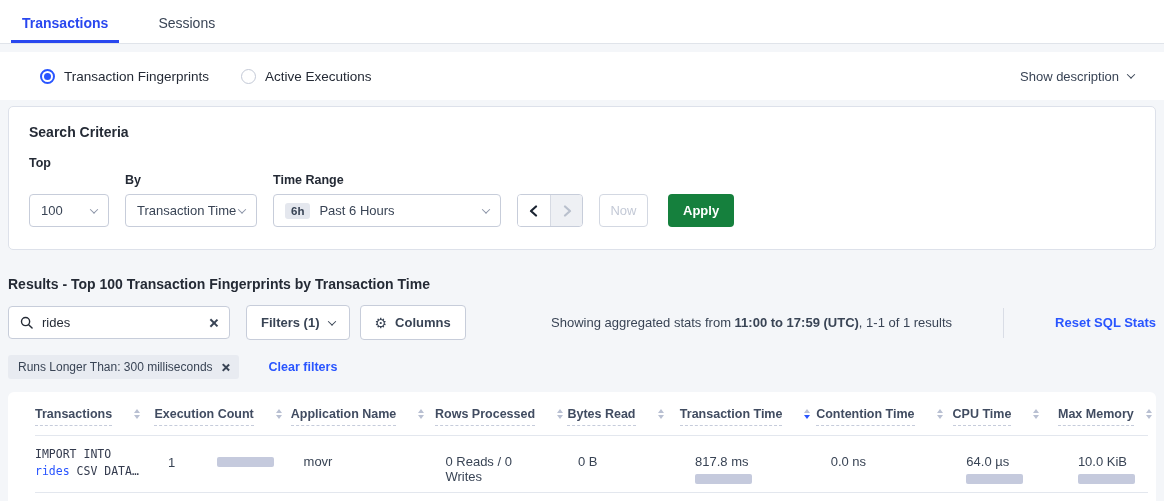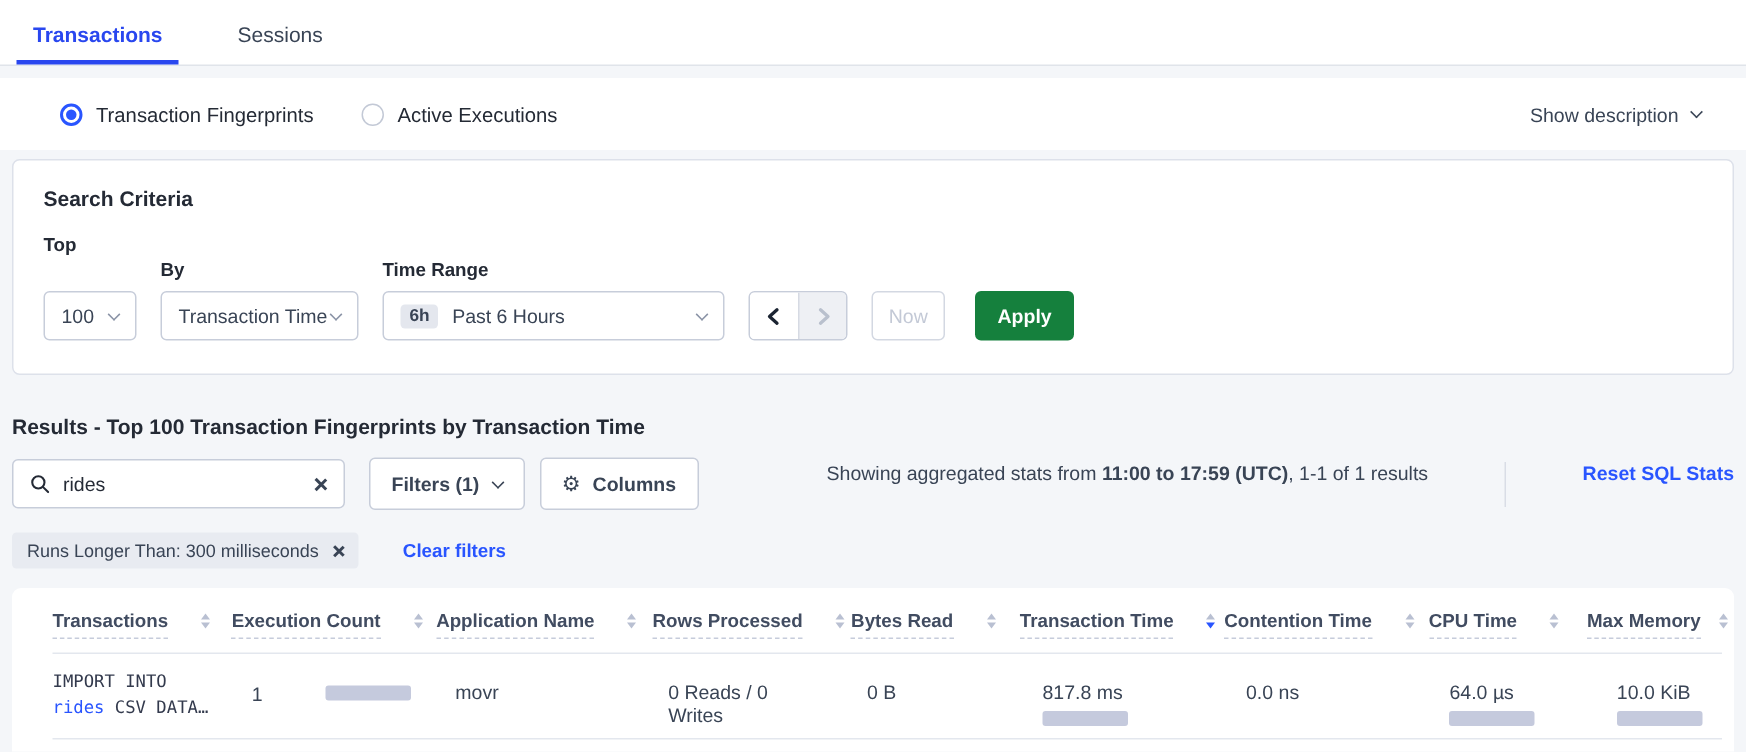--- a/index.html
+++ b/index.html
@@ -36,21 +36,21 @@
   
   .criteria-card { background:#fff; border:1px solid #dde1ea; border-radius:5px; margin:6px 8px 0;
                    padding:17px 20px 22px; }
   .criteria-title { font-size:14px; font-weight:700; color:#242a35; }
   .criteria-controls { display:flex; align-items:flex-end; margin-top:16px; }
   .field { margin-right:16px; }
   .field-label { font-size:12.5px; font-weight:700; color:#242a35; margin-bottom:7px; }
   .select { height:33px; border:1px solid #c7cdda; border-radius:4px; background:#fff;
             display:flex; align-items:center; padding:0 11px; font-size:13px; color:#394455; cursor:pointer; }
   .select .chev { margin-left:auto; color:#8a93a6; }
-  .w-top { width:62px;margin-top:24px; } .w-by { width:132px; } .w-time { width:228px; }
+  .w-top { width:80px;margin-top:24px; } .w-by { width:132px; } .w-time { width:228px; }
   .badge6h { background:#e4e7ee; border-radius:3px; padding:2px 6px; font-size:11.5px; font-weight:700;
              color:#394455; margin-right:9px; }
   .arrowgrp { display:flex; border:1px solid #c7cdda; border-radius:4px; overflow:hidden; height:33px;
               margin-right:16px; background:#fff; }
   .abtn { width:32px; display:flex; align-items:center; justify-content:center; background:#fff; cursor:pointer; }
   .abtn.disabled { background:#eef0f4; border-left:1px solid #d6dae3; }
   .now-btn { height:33px; width:49px; border:1px solid #d3d8e2; border-radius:4px; background:#fff;
              color:#c3c9d6; font-size:13px; display:flex; align-items:center; justify-content:center;
              margin-right:20px; }
   .apply-btn { height:33px; padding:0 15px; background:#15803d; border:none; border-radius:4px; color:#fff;
@@ -61,21 +61,21 @@
   .toolbar { display:flex; align-items:center; margin:13px 8px 0; }
   .searchbox { width:222px; height:33px; background:#fff; border:1px solid #c7cdda; border-radius:4px;
                display:flex; align-items:center; padding:0 11px; }
   .searchbox input { border:none; outline:none; flex:1; font-size:13px; color:#242a35; margin-left:9px;
                      font-family:inherit; background:transparent; min-width:0; }
   .btn { height:35px; background:#fff; border:1px solid #c7cdda; border-radius:4px; display:flex;
          align-items:center; padding:0 14px; font-size:13px; font-weight:700; color:#394455; cursor:pointer; }
   .filters-btn { margin-left:16px; gap:9px; }
   .columns-btn { margin-left:10px; gap:8px; }
   .gear { font-family:"DejaVu Sans", sans-serif; font-size:14px; font-weight:400; line-height:1; color:#394455; }
-  .toolbar-right { margin-left:auto; display:flex; font-size:13px; color:#394455;gap:36px; }
+  .toolbar-right { margin-left:auto; display:flex; align-items:center; font-size:13px; color:#394455;gap:36px; }
   .b { font-weight:700; }
   .vdiv { width:1px; height:30px; background:#d9dde6; margin:0 15px; }
   .link { color:#2955ff; font-weight:600; font-size:13px; cursor:pointer; text-decoration:none; }
 
   .xicon { position:relative; width:10px; height:10px; display:inline-block; cursor:pointer; }
   .xicon::before, .xicon::after { content:''; position:absolute; left:4.5px; top:0; width:1.5px; height:10px;
                                   background:#394455; }
   .xicon::before { transform:rotate(45deg); } .xicon::after { transform:rotate(-45deg); }
 
   .chiprow { display:flex; align-items:center; margin:15px 8px 0; gap:30px; }

